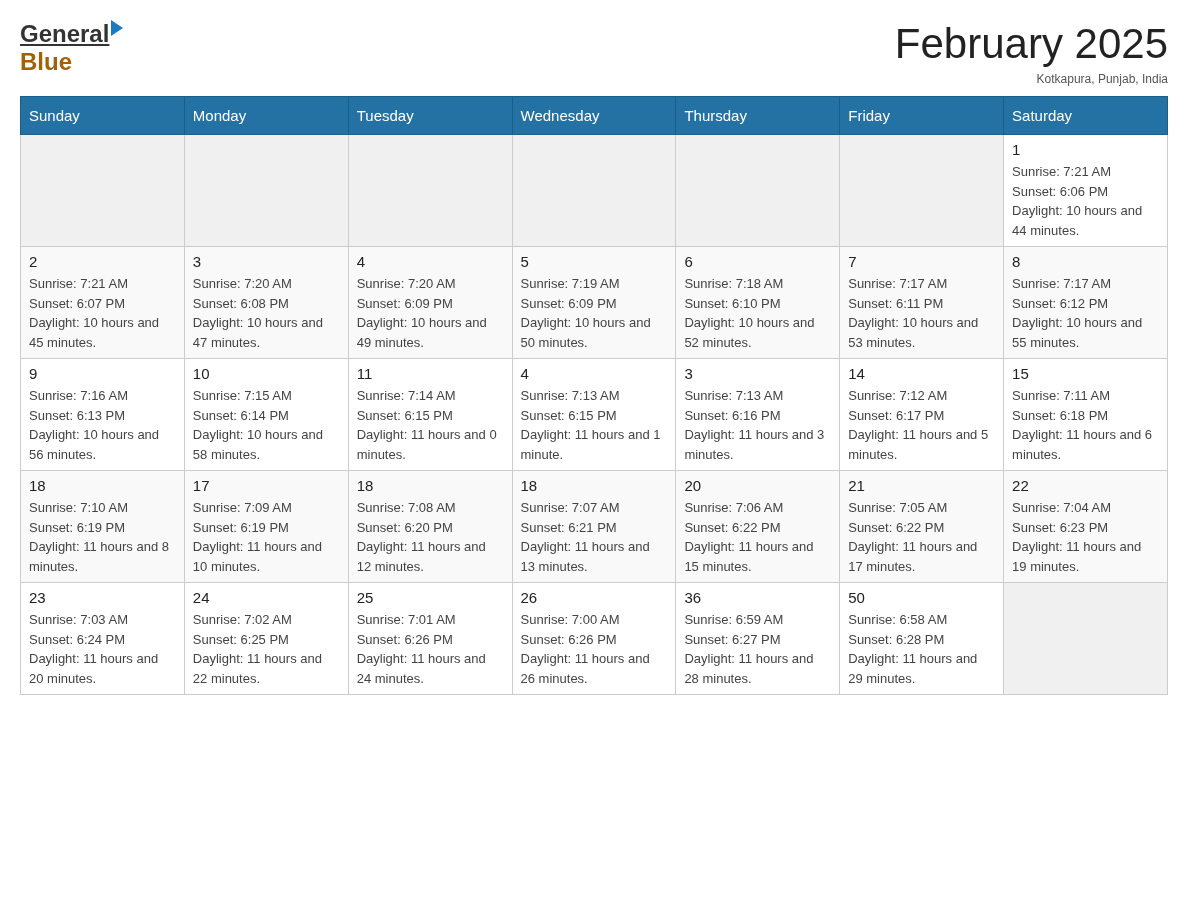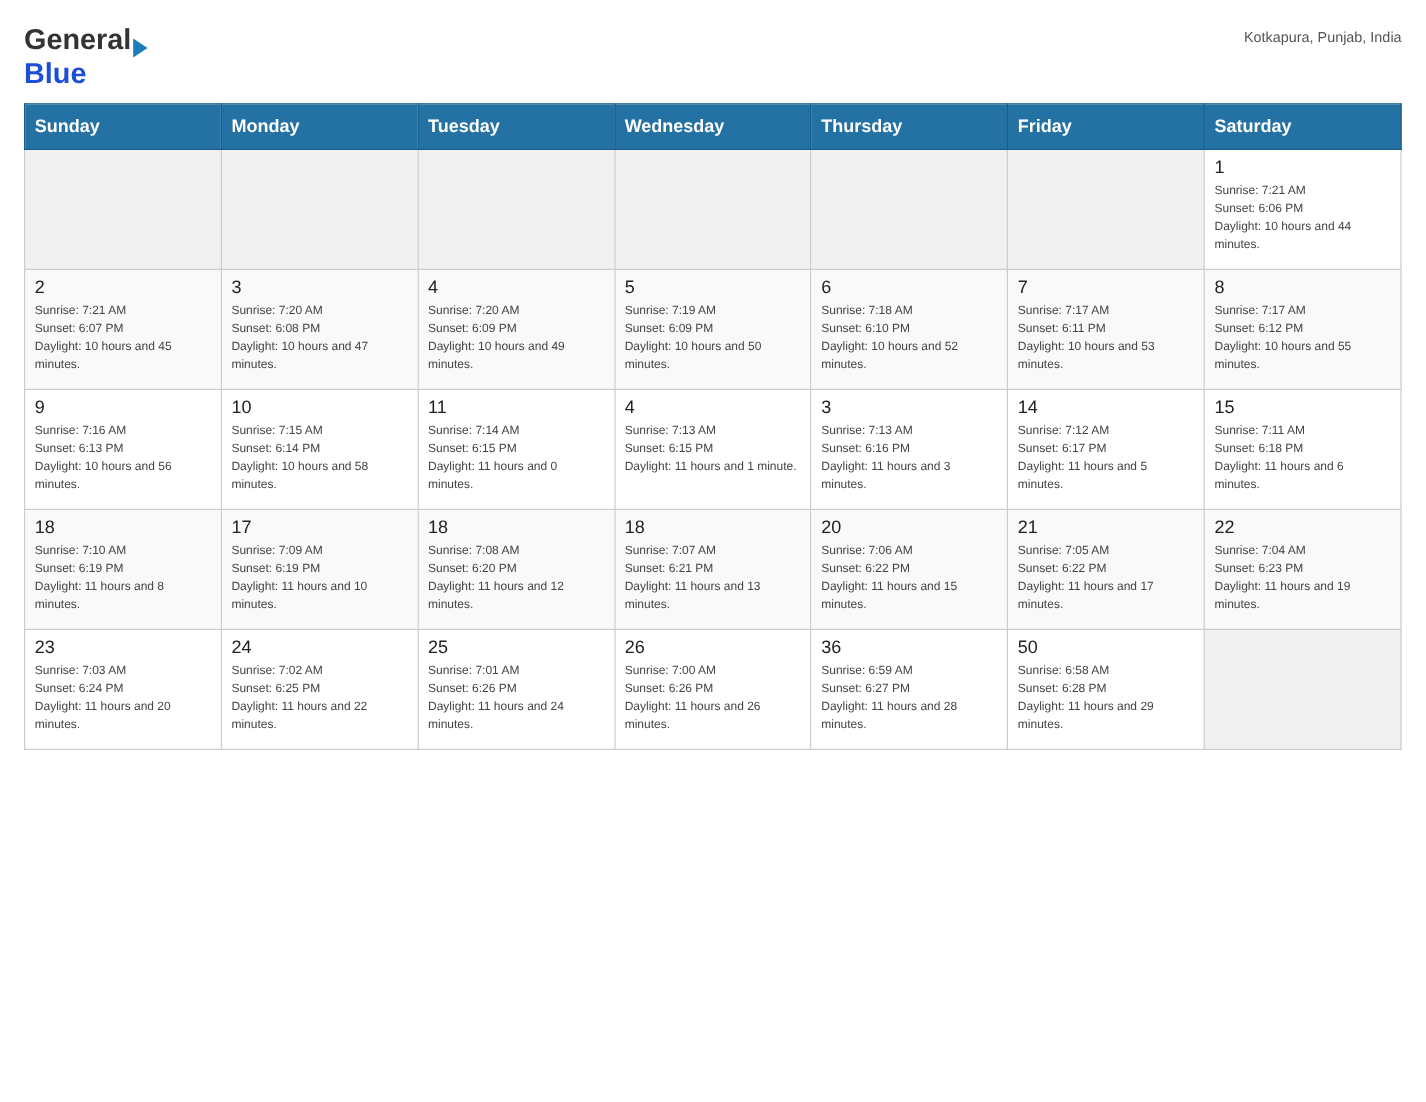--- a/index.html
+++ b/index.html
@@ -36,89 +36,91 @@
     table {
       width: 100%;
       border-collapse: collapse;
       table-layout: fixed;
     }
     thead tr th {
       background-color: #2471a3;
       color: #fff;
       padding: 10px 8px;
       font-size: 15px;
-      font-weight: bold;
+      font-weight: normal;
       text-align: left;
       border: 1px solid #1a5f8a;
       margin-left: 40px;
     }
     tbody tr td {
       vertical-align: top;
       padding: 6px 8px;
       border: 1px solid #ccc;
       font-size: 12px;
       min-height: 80px;
       height: 100px;
     }
     .day-number {
       font-size: 15px;
       font-weight: normal;
       color: #222;
       margin-bottom: 4px;
     }
     .day-info {
       color: #444;
-      font-size: 10px;
+      font-size: 13px;
       line-height: 1.5;
     }
     tbody tr:nth-child(even) td {
       background-color: #f9f9f9;
     }
     tbody tr td.empty {
       background-color: #f0f0f0;
     }
     .logo-row {
       display: flex;
-      align-items: flex-end;
+      align-items: flex-start;
+      text-decoration: underline;
     }
     .logo-text-general {
       font-size: 24px;
       font-weight: bold;
       color: #333;
     }
     .logo-triangle {
       display: inline-block;
       width: 0;
       height: 0;
       border-left: 12px solid #1a7bbf;
       border-top: 8px solid transparent;
       border-bottom: 8px solid transparent;
       margin-left: 2px;
     }
     .logo-text-blue {
       font-size: 24px;
       font-weight: bold;
-      color: #1d4ed8;
+      color: #a16207;
       margin-top: -2px;
     }
   </style>
 </head>
 <body>
 
 <div class="header">
   <div class="logo">
     <div class="logo-row">
       <span class="logo-text-general">General</span>
       <span class="logo-triangle"></span>
     </div>
     <div>
       <span class="logo-text-blue">Blue</span>
     </div>
   </div>
   <div class="title-section">
+    <div class="month-title">February 2025</div>
     <div class="location">Kotkapura, Punjab, India</div>
   </div>
 </div>
 
 <table>
   <thead>
     <tr>
     <th>Sunday</th>
         <th>Monday</th>
         <th>Tuesday</th>

